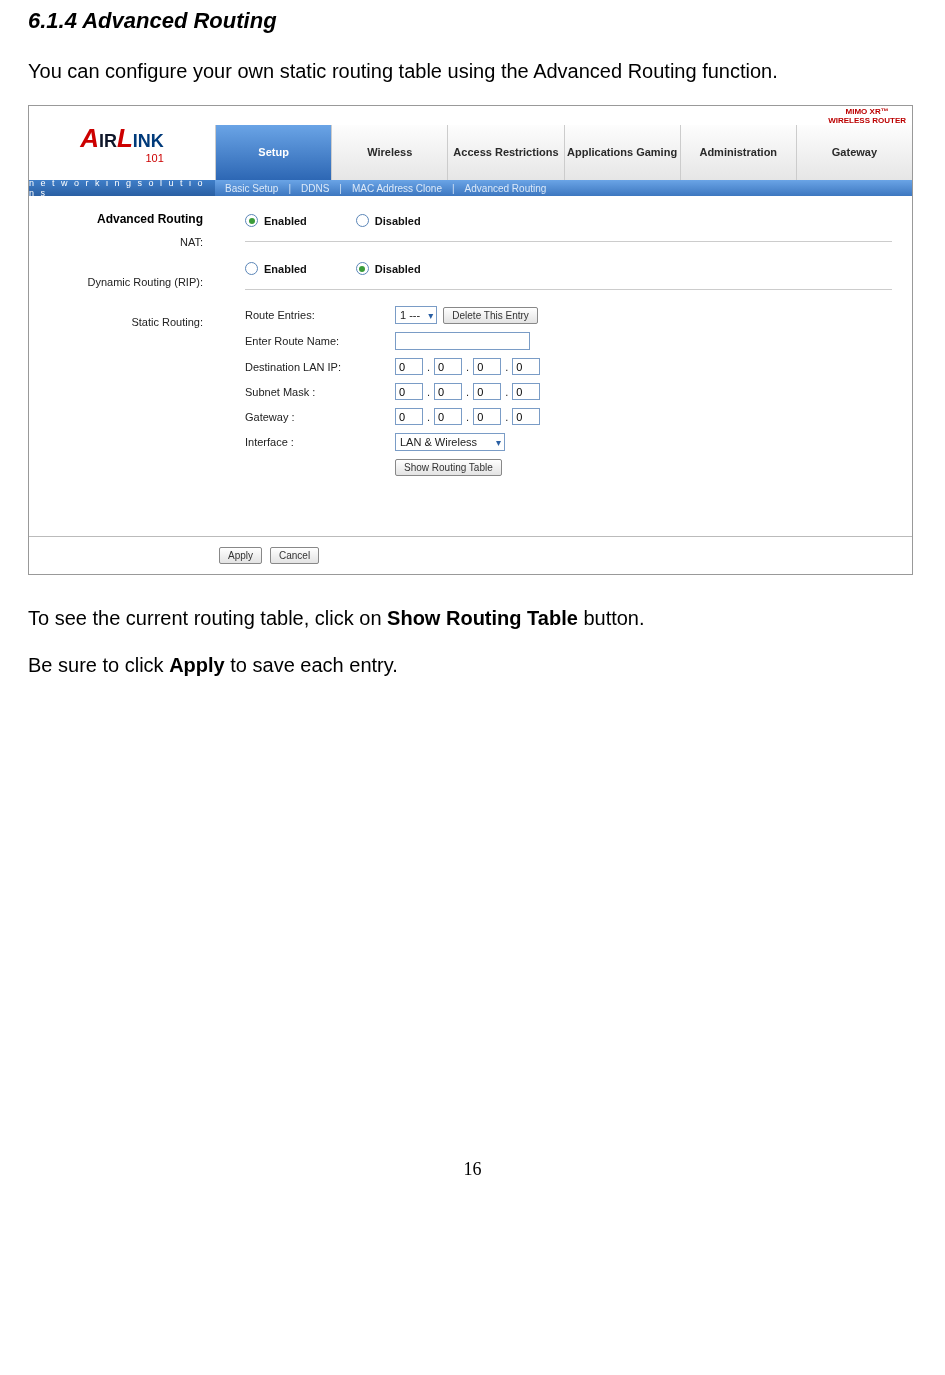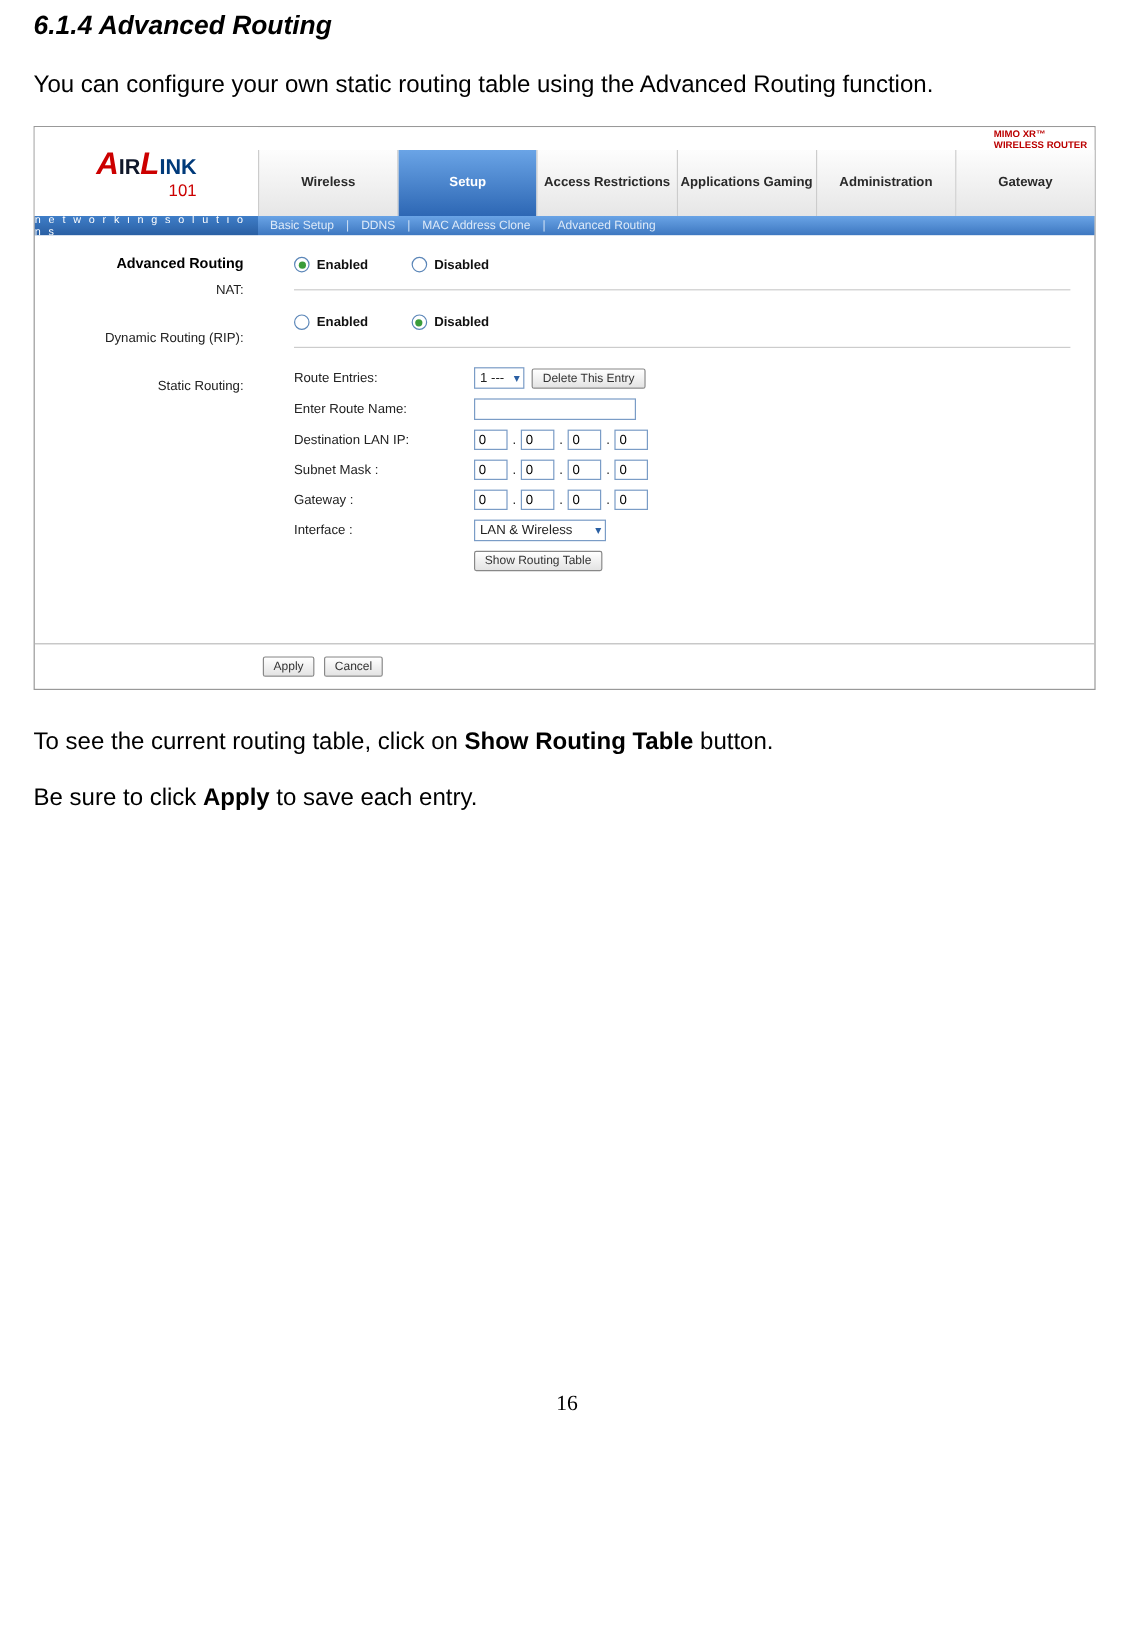--- a/index.html
+++ b/index.html
@@ -46,21 +46,21 @@
   }
   .rs-logo {
     font-weight: bold;
     font-size: 18px;
     color: #c00;
   }
   .rs-logo .ir { color: #0f172a; }
   .rs-logo .ink { color: #003a7a; }
   .rs-logo .a { color: #c00; font-size: 26px; font-style: italic; }
   .rs-logo-sub {
-    font-size: 14px; color:#c00; text-align:right; margin-top:-2px;
+    font-size: 11px; color:#c00; text-align:right; margin-top:-2px;
   }
   .rs-tabs {
     flex: 1;
     display: flex;
     align-items: flex-end;
   }
   .rs-tab {
     flex: 1;
     text-align: center;
     font-size: 11px;
@@ -72,21 +72,21 @@
     line-height: 1.1;
     height: 55px;
     display:flex;align-items:center;justify-content:center;
   }
   .rs-tab.active {
     background: linear-gradient(#6aa4e6,#2d67b4);
     color: #fff;
   }
   .rs-badge {
     position:absolute; right:6px; top:2px;
-    font-size:8px; color:#b00; font-weight:bold; text-align:left;
+    font-size:8px; color:#b00; font-weight:bold; text-align:center;
     line-height:1.1;
   }
   .rs-subnav-row {
     display:flex; height:16px;
   }
   .rs-subnav-left {
     width:186px;
     background: linear-gradient(#3f7ec8,#2a5fa3);
     color:#fff; font-size:9px;
     display:flex;align-items:center;justify-content:center;
@@ -124,21 +124,21 @@
   .rs-content {
     flex:1;
     padding:14px 20px 10px 30px;
   }
   .rs-row {
     display:flex; align-items:center;
     font-size:11px; color:#222;
     margin-bottom:8px;
   }
   .rs-radio-row {
-    display:flex; align-items:center; gap:36px;
+    display:flex; align-items:center; gap:49px;
     padding:4px 0 14px 0;
     border-bottom:1px solid #ccc;
     margin-bottom:16px;
   }
   .rs-radio {
     display:inline-flex; align-items:center; gap:6px;
     font-size:11px; font-weight:bold; color:#111;
   }
   .rs-radio .dot {
     width:13px;height:13px;border:1px solid #5b86b8;border-radius:50%;
@@ -203,22 +203,22 @@
   <div class="rs-topbar">
     <div class="rs-logo-area">
       <div>
         <span class="rs-logo">
           <span class="a">A</span><span class="ir">IR</span><span class="a">L</span><span class="ink">INK</span>
         </span>
         <div class="rs-logo-sub">101</div>
       </div>
     </div>
     <div class="rs-tabs">
+      <div class="rs-tab active">Setup</div>
       <div class="rs-tab">Wireless</div>
-      <div class="rs-tab active">Setup</div>
       <div class="rs-tab">Access Restrictions</div>
       <div class="rs-tab">Applications Gaming</div>
       <div class="rs-tab">Administration</div>
       <div class="rs-tab">Gateway</div>
     </div>
   </div>
 
   <div class="rs-subnav-row">
     <div class="rs-subnav-left">n e t w o r k i n g s o l u t i o n s</div>
     <div class="rs-subnav">

